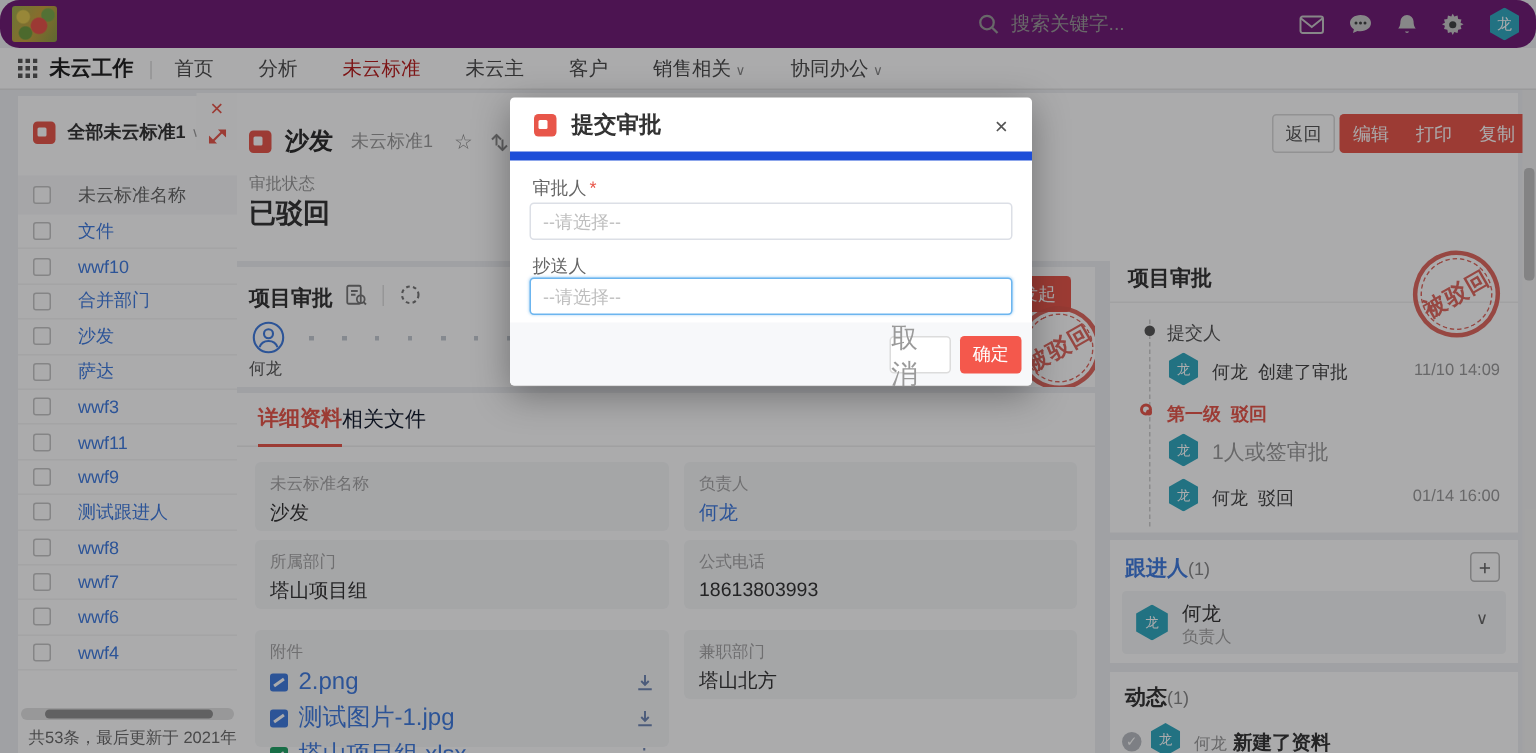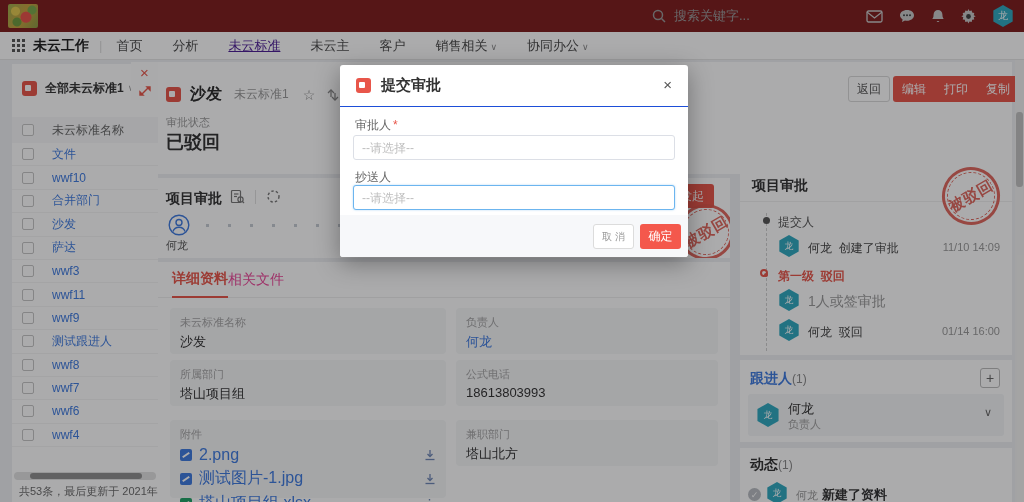--- a/index.html
+++ b/index.html
@@ -1,40 +1,40 @@
 <!DOCTYPE html>
 <html><head>
 <meta charset="utf-8">
 <style>
   html,body{margin:0;padding:0;background:#888;}
   *{box-sizing:border-box;font-family:"Liberation Sans","DejaVu Sans",sans-serif;}
   .screen{position:relative;width:1024px;height:502px;background:#eef0f3;overflow:hidden;margin:0 auto;}
 
   
-  .topbar{position:absolute;left:0;top:0;width:1024px;height:32px;background:#7f1d1d;z-index:1;}
+  .topbar{position:absolute;left:0;top:0;width:1024px;height:32px;background:#701a75;z-index:1;border-radius:13px;}
   .logo{position:absolute;left:8px;top:4px;width:30px;height:24px;border-radius:2px;
     background:
       radial-gradient(circle at 60% 55%, #e8524a 0 5px, transparent 6px),
       radial-gradient(circle at 25% 30%, #e2c94f 0 4px, transparent 5px),
       radial-gradient(circle at 80% 25%, #7aa84b 0 4px, transparent 5px),
       radial-gradient(circle at 30% 75%, #6f9c3f 0 4px, transparent 5px),
       linear-gradient(120deg,#9db04e,#c9a13e 50%,#8a9b44);}
   .search{position:absolute;left:652px;top:0;height:32px;display:flex;align-items:center;gap:8px;color:#9a9a9a;font-size:13px;cursor:text;}
   .tb-icons{position:absolute;right:10px;top:0;height:32px;display:flex;align-items:center;gap:16px;color:#c9c9c9;}
   .tb-icons svg{display:block;}
   .hexavatar{width:22px;height:22px;background:#2fa9c0;color:#fff;font-size:10px;display:flex;align-items:center;justify-content:center;
     clip-path:polygon(50% 0,94% 25%,94% 75%,50% 100%,6% 75%,6% 25%);}
 
   
   .navbar{position:absolute;left:0;top:32px;width:1024px;height:28px;background:#fff;border-bottom:1px solid #e5e5e5;display:flex;align-items:center;z-index:1;}
   .nav-grid{margin:0 8px 0 12px;color:#555;display:flex;}
   .nav-app{font-size:14px;font-weight:bold;color:#1f1f1f;margin-right:10px;}
   .nav-sep{color:#ddd;margin-right:14px;font-size:13px;}
   .nav-item{font-size:13px;color:#4a4a4a;margin-right:30px;cursor:pointer;white-space:nowrap;}
-  .nav-item.active{color:#4c1d95;text-decoration:underline;}
+  .nav-item.active{color:#b91c1c;}
   .nav-caret{font-size:9px;color:#888;margin-left:3px;}
 
   
   .sidebar{position:absolute;left:12px;top:64px;width:146px;height:438px;background:#fff;overflow:hidden;}
   .sb-head{position:absolute;left:0;top:0;width:100%;height:48px;display:flex;align-items:center;padding-left:10px;}
   .obj-icon{position:relative;width:15px;height:15px;background:#e8564a;border-radius:3px;flex:0 0 auto;}
   .obj-icon::before{content:"";position:absolute;left:3px;top:4px;width:6px;height:6px;background:#fff;border-radius:1px;}
   .sb-title{font-size:12px;font-weight:bold;color:#333;margin-left:8px;white-space:nowrap;}
   .sb-caret{font-size:9px;color:#999;margin-left:4px;}
   .sb-table-head{position:absolute;left:0;top:53px;width:100%;height:26px;background:#f7f8f9;display:flex;align-items:center;padding-left:10px;font-size:12px;color:#666;}
@@ -73,21 +73,21 @@
   .dotline{position:absolute;left:48px;top:46px;width:430px;height:3px;
     background:repeating-linear-gradient(to right,#c6ccd4 0 3px,transparent 3px 22px);}
   .btn-resubmit{position:absolute;left:488px;top:6px;width:68px;height:24px;background:#e8564a;color:#fff;font-size:12px;
     border-radius:3px;display:flex;align-items:center;justify-content:center;cursor:pointer;}
   .stamp{position:absolute;width:56px;height:56px;border:3px solid #dd5448;border-radius:50%;color:#dd5448;
     display:flex;align-items:center;justify-content:center;font-size:15px;font-weight:bold;transform:rotate(-30deg);opacity:.88;letter-spacing:1px;}
   .stamp::after{content:"";position:absolute;inset:2px;border:1px dashed #dd5448;border-radius:50%;}
 
   .d-tabs{left:158px;top:262px;width:572px;height:240px;overflow:hidden;}
   .tabbar{position:absolute;left:0;top:0;width:100%;height:36px;border-bottom:1px solid #eee;display:flex;align-items:center;padding-left:14px;}
-  .tab{font-size:14px;color:#ec4899;cursor:pointer;height:36px;display:flex;align-items:center;}
+  .tab{font-size:14px;color:#0f172a;cursor:pointer;height:36px;display:flex;align-items:center;}
   .tab.active{color:#e8564a;font-weight:bold;border-bottom:2px solid #e8564a;}
   .fbox{position:absolute;background:#f6f7f8;border-radius:4px;padding:7px 10px;}
   .flabel{font-size:11px;color:#a5a5a5;}
   .fvalue{font-size:13px;color:#333;margin-top:3px;}
   .fvalue.link{color:#3f7be0;cursor:pointer;}
   .att-row{display:flex;align-items:center;margin-top:4px;}
   .fic{width:12px;height:12px;border-radius:2px;flex:0 0 auto;position:relative;}
   .fic::after{content:"";position:absolute;left:2px;top:5px;width:8px;height:2px;background:#fff;transform:rotate(-35deg);}
   .fic.blue{background:#3f7be0;} .fic.green{background:#21a366;}
   .att-name{font-size:16px;color:#3f7be0;margin-left:7px;flex:1;cursor:pointer;white-space:nowrap;overflow:hidden;}
@@ -127,32 +127,32 @@
   .act-user{position:absolute;left:56px;top:40px;font-size:11px;color:#999;}
   .act-text{position:absolute;left:82px;top:38px;font-size:13px;color:#333;font-weight:bold;}
 
   .vscroll{position:absolute;right:0;top:60px;width:9px;height:442px;background:#f3f3f3;z-index:2;}
   .vthumb{position:absolute;left:1px;top:52px;width:7px;height:75px;background:#c2c2c2;border-radius:3px;cursor:grab;}
 
   
   .overlay{position:absolute;inset:0;background:rgba(10,10,12,0.34);z-index:10;}
   .modal{position:absolute;left:340px;top:65px;width:348px;height:192px;background:#fff;border-radius:3px;z-index:20;
     box-shadow:0 6px 24px rgba(0,0,0,.35);}
-  .m-head{position:absolute;left:0;top:0;width:100%;height:42px;border-bottom:1px solid #1d4ed8;display:flex;align-items:center;padding:0 16px;}
+  .m-head{position:absolute;left:0;top:0;width:100%;height:42px;border-bottom:6px solid #1d4ed8;display:flex;align-items:center;padding:0 16px;}
   .m-title{font-size:15px;color:#333;margin-left:10px;font-weight:bold;}
   .m-close{position:absolute;right:16px;top:11px;font-size:15px;color:#555;cursor:pointer;}
   .m-label{position:absolute;left:15px;font-size:12px;color:#666;}
   .req{color:#e8564a;margin-left:2px;}
   .m-input{position:absolute;left:13px;width:322px;height:25px;border:1px solid #dcdfe6;border-radius:3px;font-size:12px;color:#333;
     padding:0 8px;outline:none;background:#fff;}
   .m-input::placeholder{color:#bfbfbf;}
   .m-input.focused{border-color:#6cb5ef;box-shadow:0 0 2px rgba(108,181,239,.6);}
   .m-foot{position:absolute;left:0;top:150px;width:100%;height:42px;background:#f7f8fa;border-radius:0 0 3px 3px;}
   .btn-cancel{position:absolute;left:253px;top:9px;width:41px;height:25px;background:#fff;border:1px solid #dcdcdc;border-radius:3px;
-    font-size:10px;color:#9a9a9a;display:flex;align-items:center;justify-content:center;cursor:pointer;}
+    font-size:18px;color:#9a9a9a;display:flex;align-items:center;justify-content:center;cursor:pointer;}
   .btn-ok{position:absolute;left:300px;top:9px;width:41px;height:25px;background:#f4584c;border-radius:3px;
     font-size:12px;color:#fff;display:flex;align-items:center;justify-content:center;cursor:pointer;}
 </style>
 </head>
 <body>
 
 <div class="screen">
 
   <div class="topbar">
     <div class="logo"></div>

